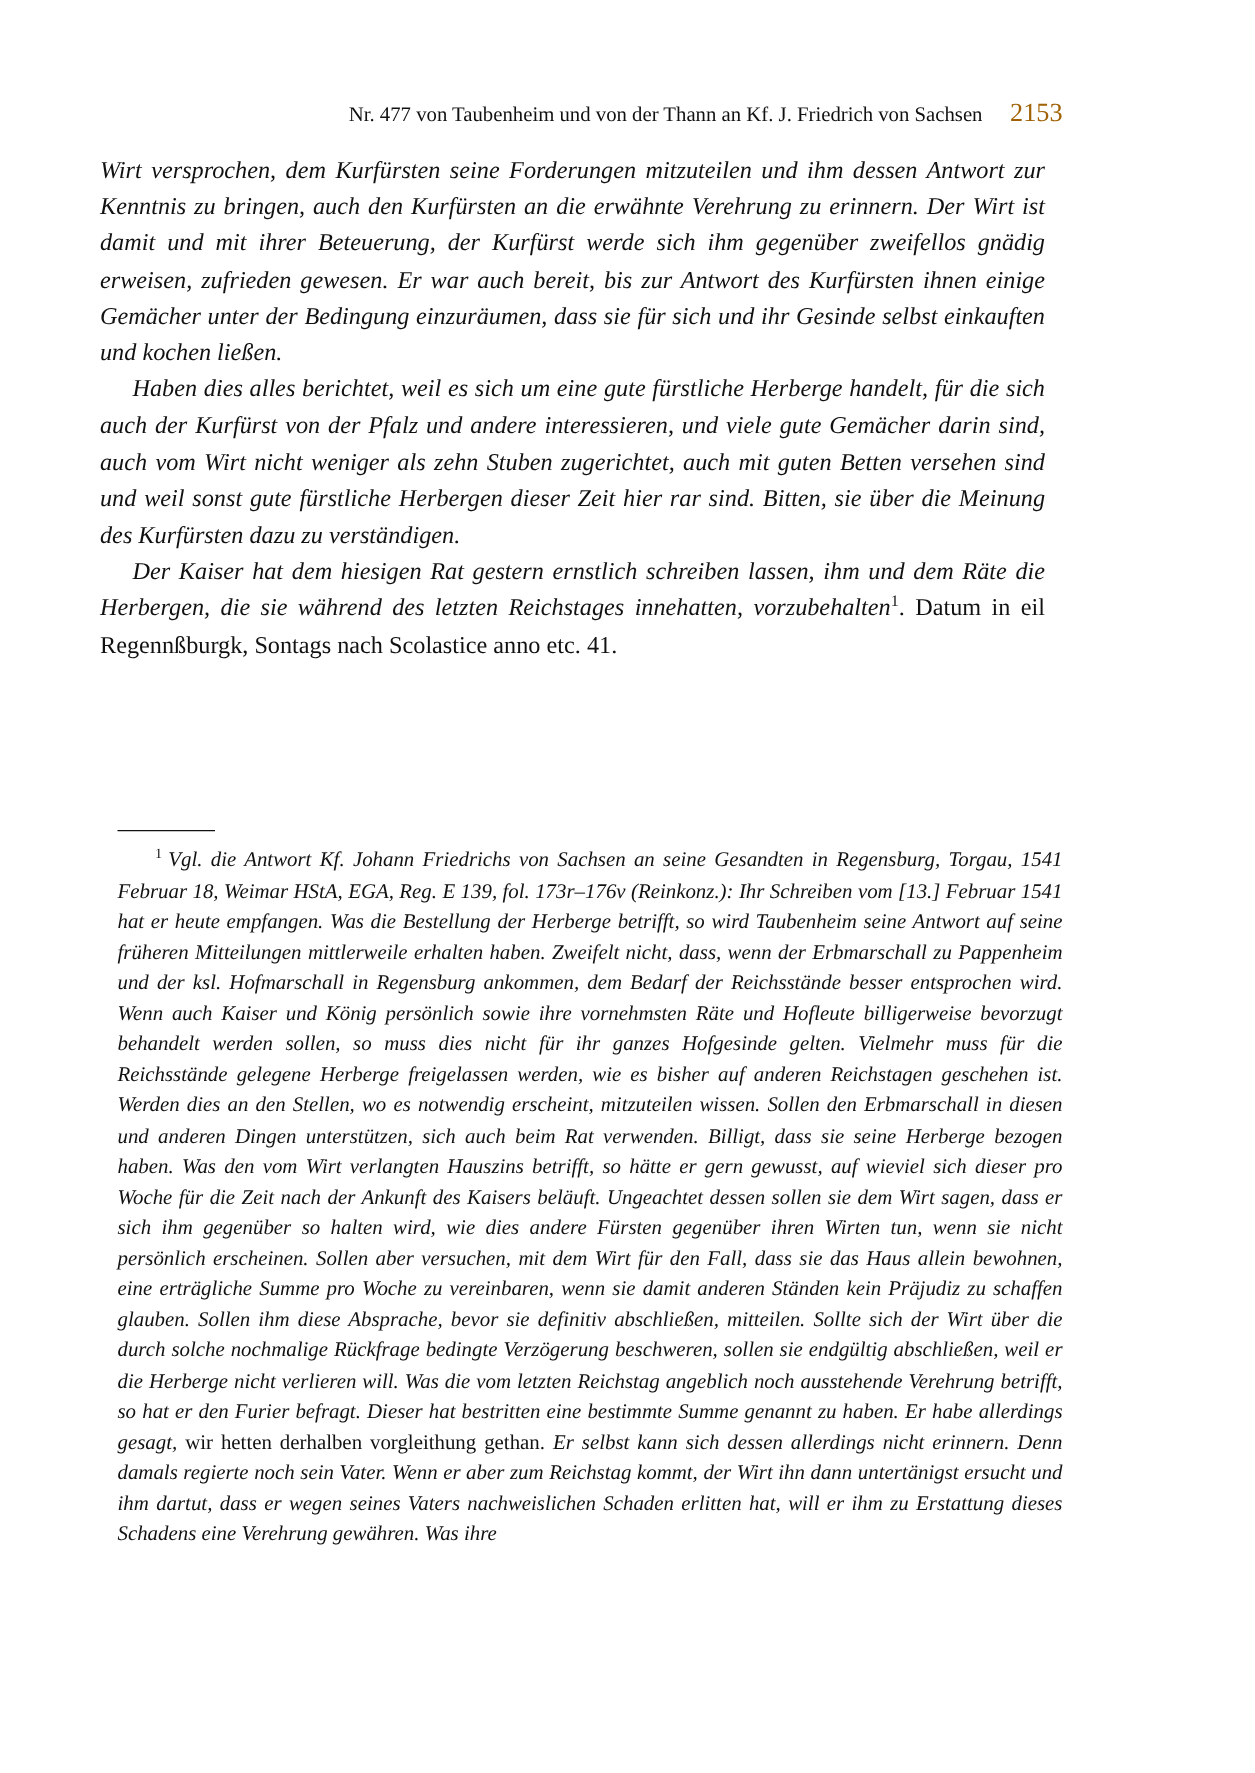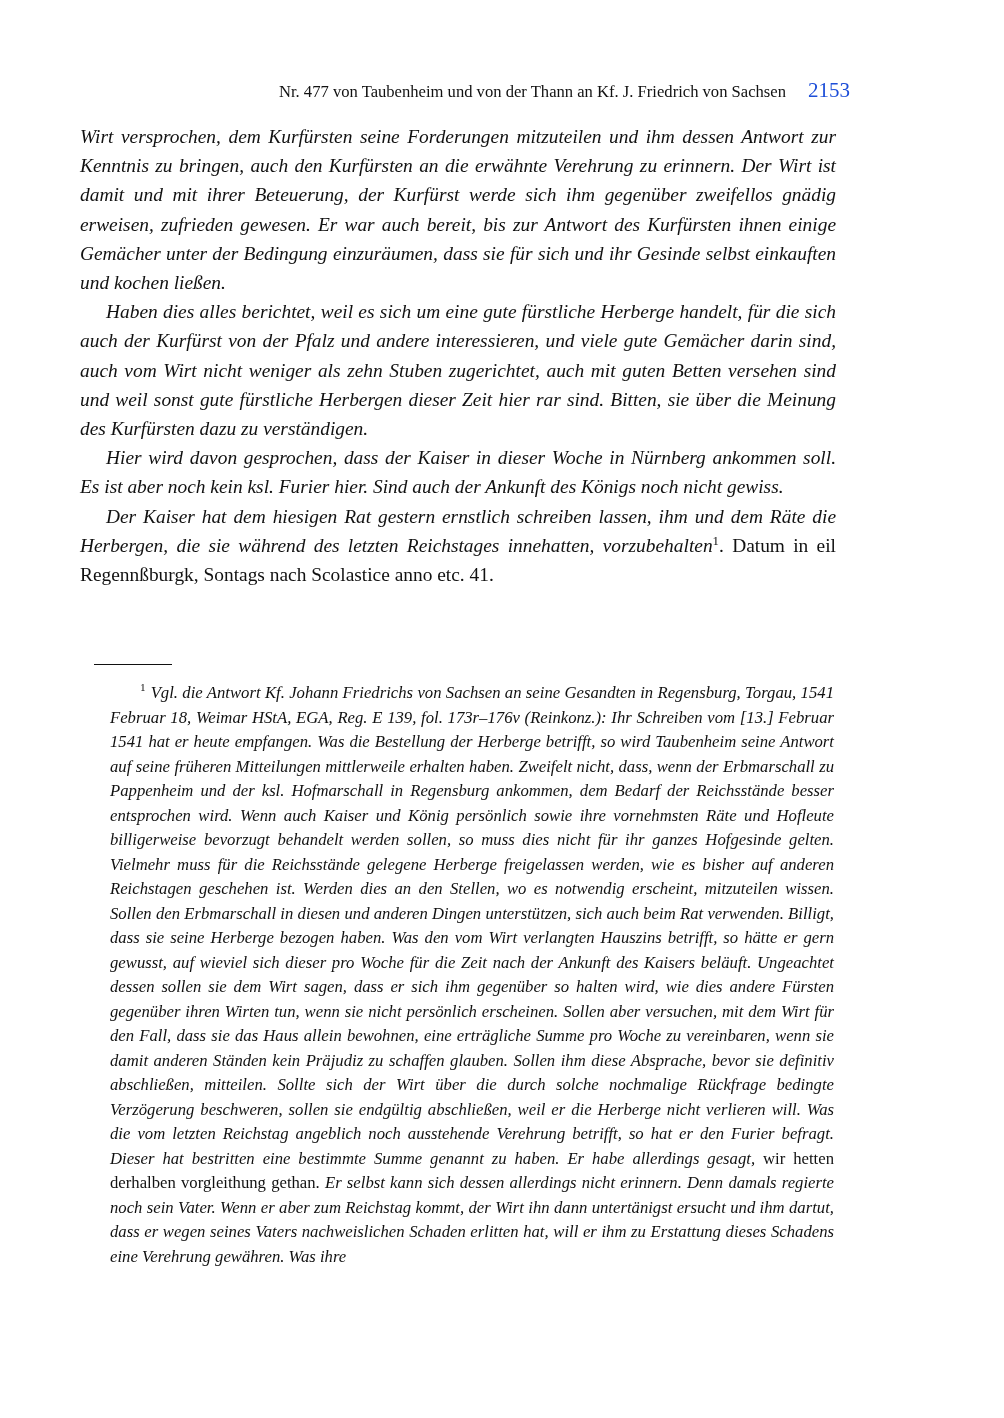--- a/index.html
+++ b/index.html
@@ -44,21 +44,21 @@
     font-style: normal;
     font-weight: 400;
     letter-spacing: 0.0px;
     color: #111;
   }
   .running-head-folio {
     font-family: "Liberation Serif", "DejaVu Serif", serif;
     font-size: 21px;
     font-weight: 400;
     margin-left: 22px;
-    color: #1d4ed8;
+    color: #a16207;
   }
 
   
   .body-block {
     position: absolute;
     left: 80px;
     top: 122px;
     width: 756px;
   }
   .body-block p {
@@ -91,21 +91,21 @@
     top: 664px;
     width: 756px;
   }
   .footnote-rule {
     width: 78px;
     height: 0;
     border-top: 1.1px solid #111;
     margin: 0 0 11px 0;
   }
   .footnote-text {
-    margin: 16px;
+    margin: 0;
     font-size: 16.7px;
     line-height: 24.5px;
     text-align: justify;
     text-justify: inter-word;
     font-style: italic;
     text-indent: 30px;
     color: #111;
   }
   .footnote-num {
     font-style: normal;
@@ -124,21 +124,20 @@
     <span class="running-head-title">Nr. 477 von Taubenheim und von der Thann an Kf. J. Friedrich von Sachsen</span>
     <span class="running-head-folio">2153</span>
   </div>
 
   <div class="body-block">
 
     <p>Wirt versprochen, dem Kurfürsten seine Forderungen mitzuteilen und ihm dessen Antwort zur Kenntnis zu bringen, auch den Kurfürsten an die erwähnte Verehrung zu erinnern. Der Wirt ist damit und mit ihrer Beteuerung, der Kurfürst werde sich ihm gegenüber zweifellos gnädig erweisen, zufrieden gewesen. Er war auch bereit, bis zur Antwort des Kurfürsten ihnen einige Gemächer unter der Bedingung einzuräumen, dass sie für sich und ihr Gesinde selbst einkauften und kochen ließen.</p>
 
     <p class="indent">Haben dies alles berichtet, weil es sich um eine gute fürstliche Herberge handelt, für die sich auch der Kurfürst von der Pfalz und andere interessieren, und viele gute Gemächer darin sind, auch vom Wirt nicht weniger als zehn Stuben zugerichtet, auch mit guten Betten versehen sind und weil sonst gute fürstliche Herbergen dieser Zeit hier rar sind. Bitten, sie über die Meinung des Kurfürsten dazu zu verständigen.</p>
 
-    <p class="indent">Hier wird davon gesprochen, dass der Kaiser in dieser Woche in Nürnberg ankommen soll. Es ist aber noch kein ksl. Furier hier. Sind auch der Ankunft des Königs noch nicht gewiss.</p>
 
 
     <p class="indent"><span>Der Kaiser hat dem hiesigen Rat gestern ernstlich schreiben lassen, ihm und dem Räte die Herbergen, die sie während des letzten Reichstages innehatten, vorzubehalten</span><sup class="fn-ref">1</sup><span class="roman">. Datum in eil Regennßburgk, Sontags nach Scolastice anno etc. 41.</span></p>
   </div>
 
   <div class="footnote-block">
     <div class="footnote-rule"></div>
     <p class="footnote-text"><span class="footnote-num">1</span><span>Vgl. die Antwort Kf. Johann Friedrichs von Sachsen an seine Gesandten in Regensburg, Torgau, 1541 Februar 18, Weimar HStA, EGA, Reg. E 139, fol. 173r–176v (Reinkonz.): Ihr Schreiben vom [13.] Februar 1541 hat er heute empfangen. Was die Bestellung der Herberge betrifft, so wird Taubenheim seine Antwort auf seine früheren Mitteilungen mittlerweile erhalten haben. Zweifelt nicht, dass, wenn der Erbmarschall zu Pappenheim und der ksl. Hofmarschall in Regensburg ankommen, dem Bedarf der Reichsstände besser entsprochen wird. Wenn auch Kaiser und König persönlich sowie ihre vornehmsten Räte und Hofleute billigerweise bevorzugt behandelt werden sollen, so muss dies nicht für ihr ganzes Hofgesinde gelten. Vielmehr muss für die Reichsstände gelegene Herberge freigelassen werden, wie es bisher auf anderen Reichstagen geschehen ist. Werden dies an den Stellen, wo es notwendig erscheint, mitzuteilen wissen. Sollen den Erbmarschall in diesen und anderen Dingen unterstützen, sich auch beim Rat verwenden. Billigt, dass sie seine Herberge bezogen haben. Was den vom Wirt verlangten Hauszins betrifft, so hätte er gern gewusst, auf wieviel sich dieser pro Woche für die Zeit nach der Ankunft des Kaisers beläuft. Ungeachtet dessen sollen sie dem Wirt sagen, dass er sich ihm gegenüber so halten wird, wie dies andere Fürsten gegenüber ihren Wirten tun, wenn sie nicht persönlich erscheinen. Sollen aber versuchen, mit dem Wirt für den Fall, dass sie das Haus allein bewohnen, eine erträgliche Summe pro Woche zu vereinbaren, wenn sie damit anderen Ständen kein Präjudiz zu schaffen glauben. Sollen ihm diese Absprache, bevor sie definitiv abschließen, mitteilen. Sollte sich der Wirt über die durch solche nochmalige Rückfrage bedingte Verzögerung beschweren, sollen sie endgültig abschließen, weil er die Herberge nicht verlieren will. Was die vom letzten Reichstag angeblich noch ausstehende Verehrung betrifft, so hat er den Furier befragt. Dieser hat bestritten eine bestimmte Summe genannt zu haben. Er habe allerdings gesagt,</span><span class="roman"> wir hetten derhalben vorgleithung gethan. </span><span>Er selbst kann sich dessen allerdings nicht erinnern. Denn damals regierte noch sein Vater. Wenn er aber zum Reichstag kommt, der Wirt ihn dann untertänigst ersucht und ihm dartut, dass er wegen seines Vaters nachweislichen Schaden erlitten hat, will er ihm zu Erstattung dieses Schadens eine Verehrung gewähren. Was ihre</span></p>
   </div>
 

